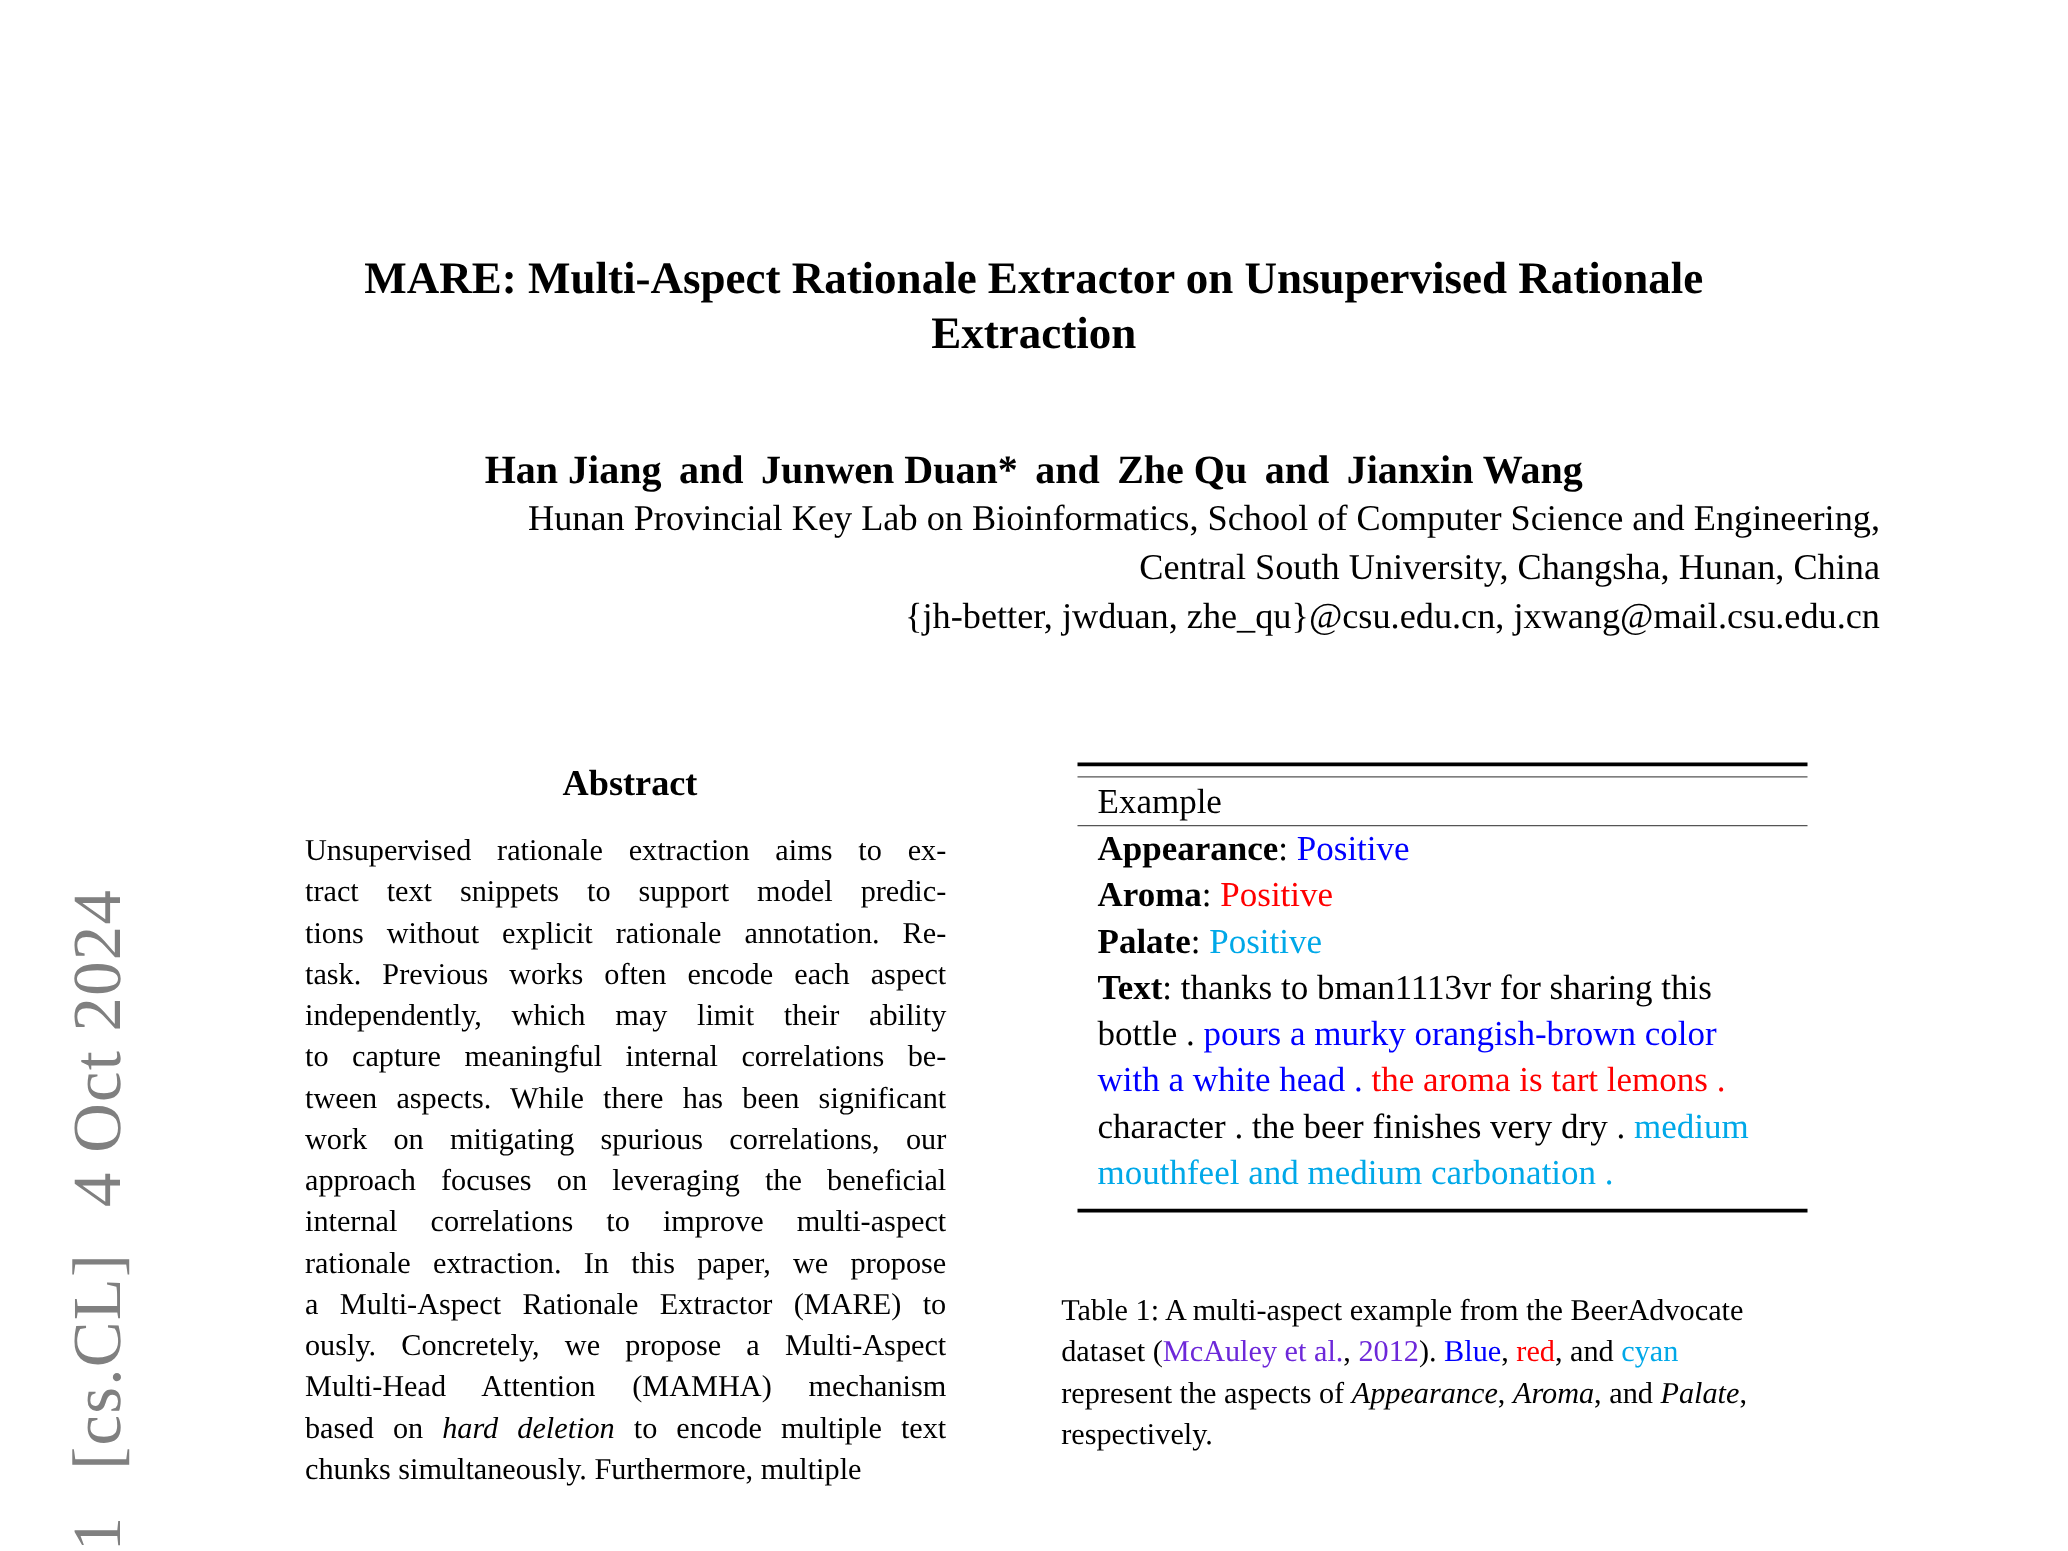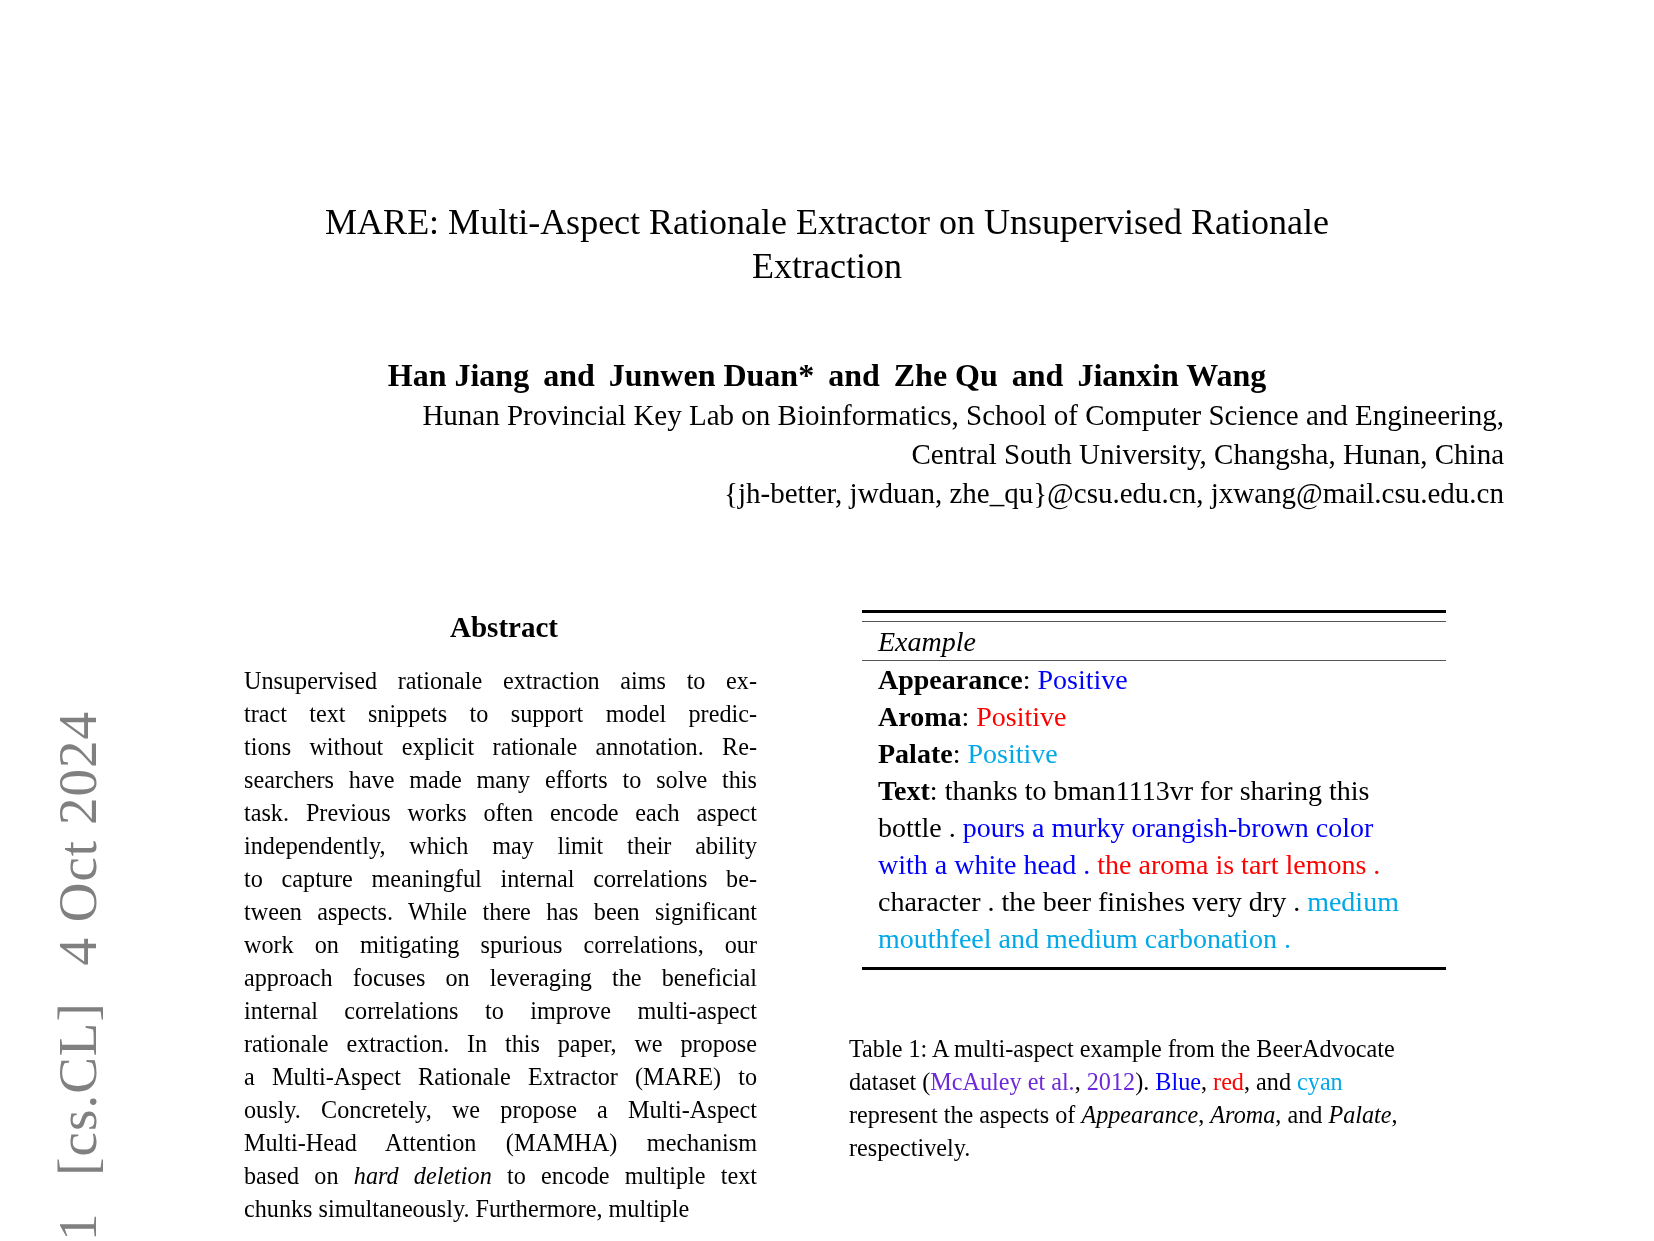--- a/index.html
+++ b/index.html
@@ -1,20 +1,20 @@
 <!DOCTYPE html>
 <html><head>
 <meta charset="utf-8">
 <style>
   html, body { margin: 0; padding: 0; background: #ffffff; }
   body { width: 1654px; height: 1241px; position: relative; overflow: hidden;
          font-family: "Liberation Serif", "DejaVu Serif", serif; color: #000; }
 
   .title { position: absolute; left: 150px; width: 1354px; top: 200px; text-align: center;
-           font-weight: normal; font-size: 36px; line-height: 44px; }
+           font-weight: bold; font-size: 36px; line-height: 44px; }
   .authors { position: absolute; left: 150px; width: 1354px; top: 356px; text-align: center;
              font-weight: bold; font-size: 32px; line-height: 38px; }
   .authors .sep { font-weight: bold; margin: 0 14px; }
   .affil { position: absolute; left: 150px; width: 1354px; top: 396px; text-align: right;
            font-size: 29px; line-height: 39px; }
 
   .watermark { position: absolute; left: 48px; top: 1241px; transform-origin: 0 0;
                transform: rotate(-90deg); white-space: nowrap; color: #808080;
                font-size: 55px; line-height: 60px; letter-spacing: 1px; }
   .watermark span { margin-right: 22px; }
@@ -25,21 +25,21 @@
                    font-size: 24.2px; line-height: 33px; text-align: justify; hyphens: manual; }
   .abstract-body .ln { display: block; text-align-last: justify; white-space: nowrap; }
   .abstract-body .ln.last { text-align-last: left; }
 
   .table { position: absolute; left: 862px; width: 584px; top: 610px; }
   .rule-top { border-top: 3px solid #000; height: 0; }
   .rule-top2 { border-top: 1.5px solid #555; margin-top: 8px; height: 0; }
   .rule-mid { border-top: 1.5px solid #555; height: 0; }
   .rule-bot { border-top: 3px solid #000; height: 0; margin-top: 10px; }
   .tcell { padding-left: 16px; font-size: 28px; line-height: 37px; }
-  .tcell.head { line-height: 36px; padding-top: 2px; font-style: italic; }
+  .tcell.head { line-height: 36px; padding-top: 2px; }
   .tcell b { font-weight: bold; }
   .blue { color: #0000ff; }
   .red { color: #ff0000; }
   .cyan { color: #00a8e8; }
   .navy { color: #6d28d9; }
   .text-block { padding-left: 16px; font-size: 28px; line-height: 37px; white-space: nowrap; }
 
   .caption { position: absolute; left: 849px; width: 610px; top: 1032px;
              font-size: 24.2px; line-height: 33px; }
   .caption .ln { display: block; white-space: nowrap; }
@@ -67,21 +67,20 @@
   <div>Hunan Provincial Key Lab on Bioinformatics, School of Computer Science and Engineering,</div>
   <div>Central South University, Changsha, Hunan, China</div>
   <div>{jh-better, jwduan, zhe_qu}@csu.edu.cn, jxwang@mail.csu.edu.cn</div>
 </div>
 
 <div class="abstract-head">Abstract</div>
 <div class="abstract-body">
   <span class="ln">Unsupervised rationale extraction aims to ex-</span>
   <span class="ln">tract text snippets to support model predic-</span>
   <span class="ln">tions without explicit rationale annotation. Re-</span>
-  <span class="ln">searchers have made many efforts to solve this</span>
   <span class="ln">task. Previous works often encode each aspect</span>
   <span class="ln">independently, which may limit their ability</span>
   <span class="ln">to capture meaningful internal correlations be-</span>
   <span class="ln">tween aspects. While there has been significant</span>
   <span class="ln">work on mitigating spurious correlations, our</span>
   <span class="ln">approach focuses on leveraging the beneficial</span>
   <span class="ln">internal correlations to improve multi-aspect</span>
   <span class="ln">rationale extraction. In this paper, we propose</span>
   <span class="ln">a Multi-Aspect Rationale Extractor (MARE) to</span>
   <span class="ln">ously. Concretely, we propose a Multi-Aspect</span>

